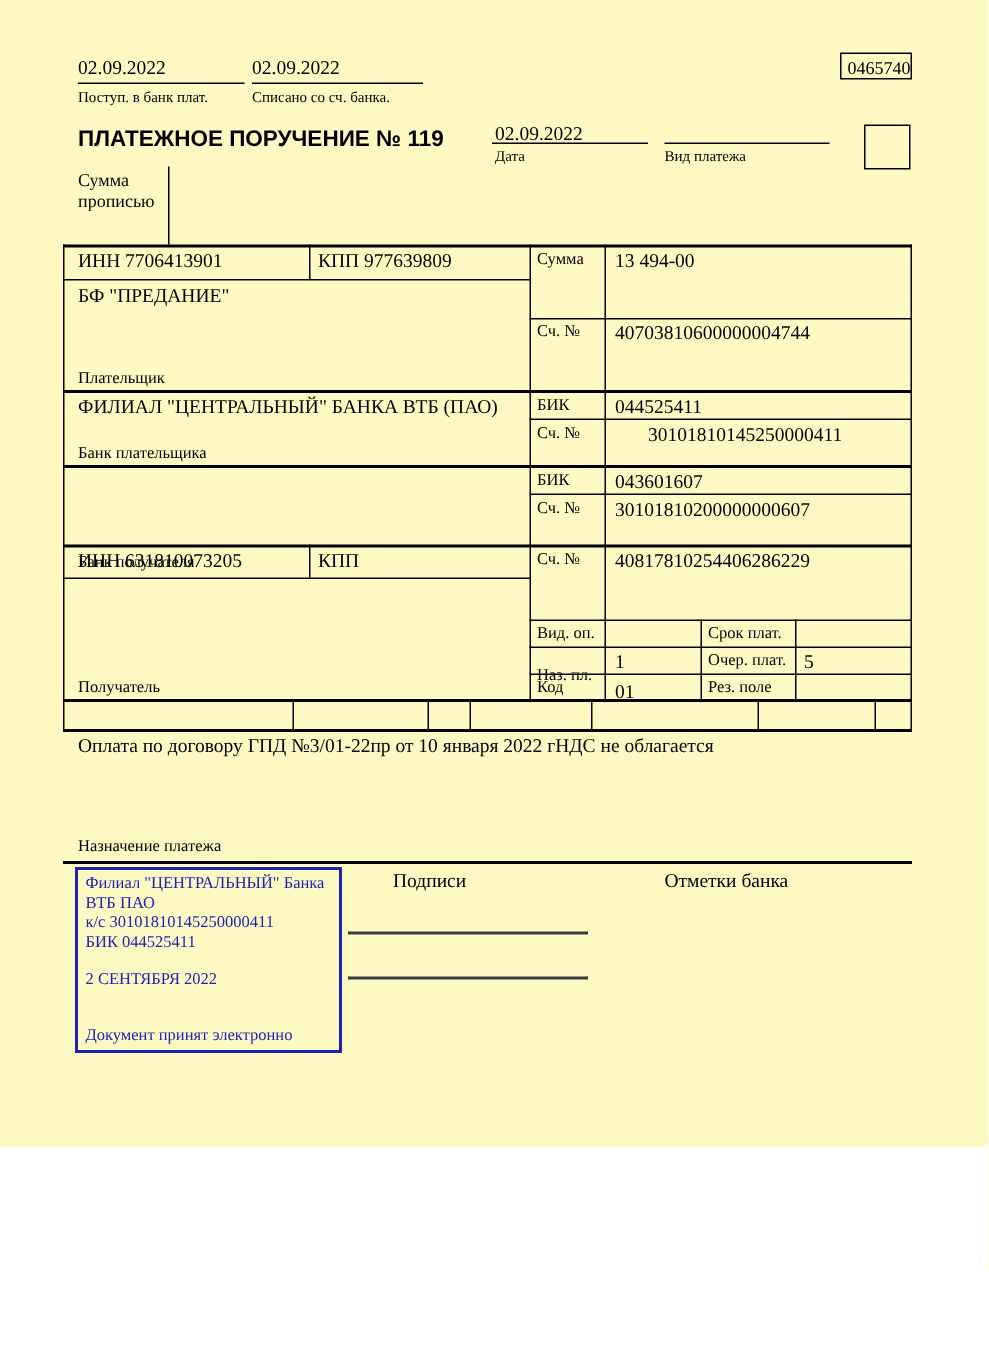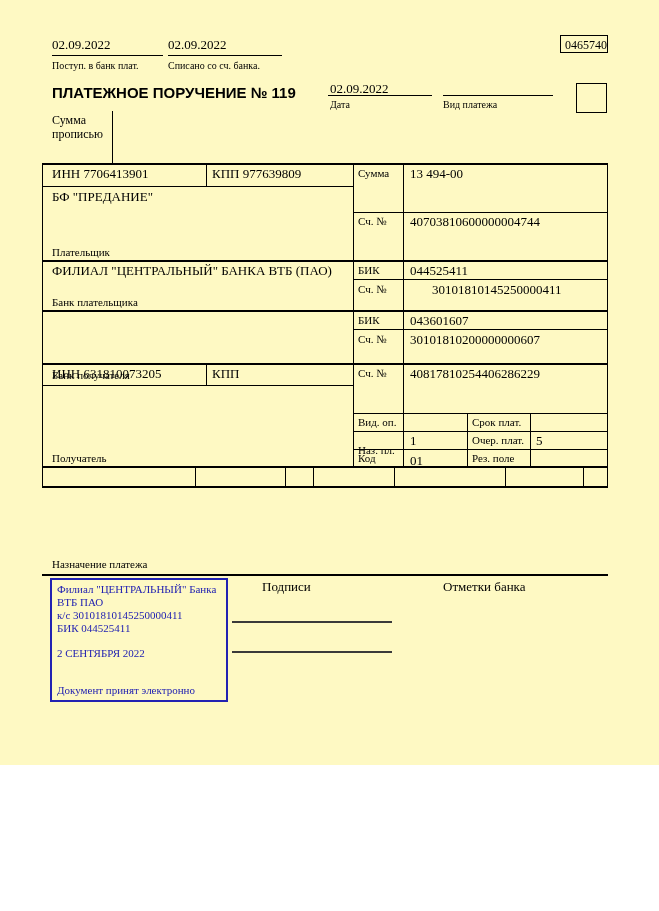--- a/index.html
+++ b/index.html
@@ -117,20 +117,21 @@
   <div class="abs t13" style="left:536px;top:415px;"></div>
   <div class="abs sl" style="left:358px;top:444px;">Наз. пл.</div>
   <div class="abs t13" style="left:410px;top:433px;">1</div>
   <div class="abs sl" style="left:472px;top:434px;">Очер. плат.</div>
   <div class="abs t13" style="left:536px;top:433px;">5</div>
   <div class="abs sl" style="left:358px;top:452px;">Код</div>
   <div class="abs t13" style="left:410px;top:451px;"></div>
   <div class="abs sl" style="left:472px;top:452px;">Рез. поле</div>
   <div class="abs t13" style="left:536px;top:451px;"></div>
 
+  <div class="abs t13" style="left:52px;top:489px;">Оплата по договору ГПД №3/01-22пр от 10 января 2022 гНДС не облагается</div>
   <div class="abs sl" style="left:52px;top:558px;">Назначение платежа</div>
   <div class="hl thick" style="left:42px;top:574px;width:566px;"></div>
 
   <div class="abs t13" style="left:262px;top:579px;">Подписи</div>
   <div class="abs t13" style="left:443px;top:579px;">Отметки банка</div>
   <div class="sig" style="left:232px;top:621px;width:160px;"></div>
   <div class="sig" style="left:232px;top:651px;width:160px;"></div>
 
   <div id="stamp">
     <div class="sline">Филиал "ЦЕНТРАЛЬНЫЙ" Банка</div>

